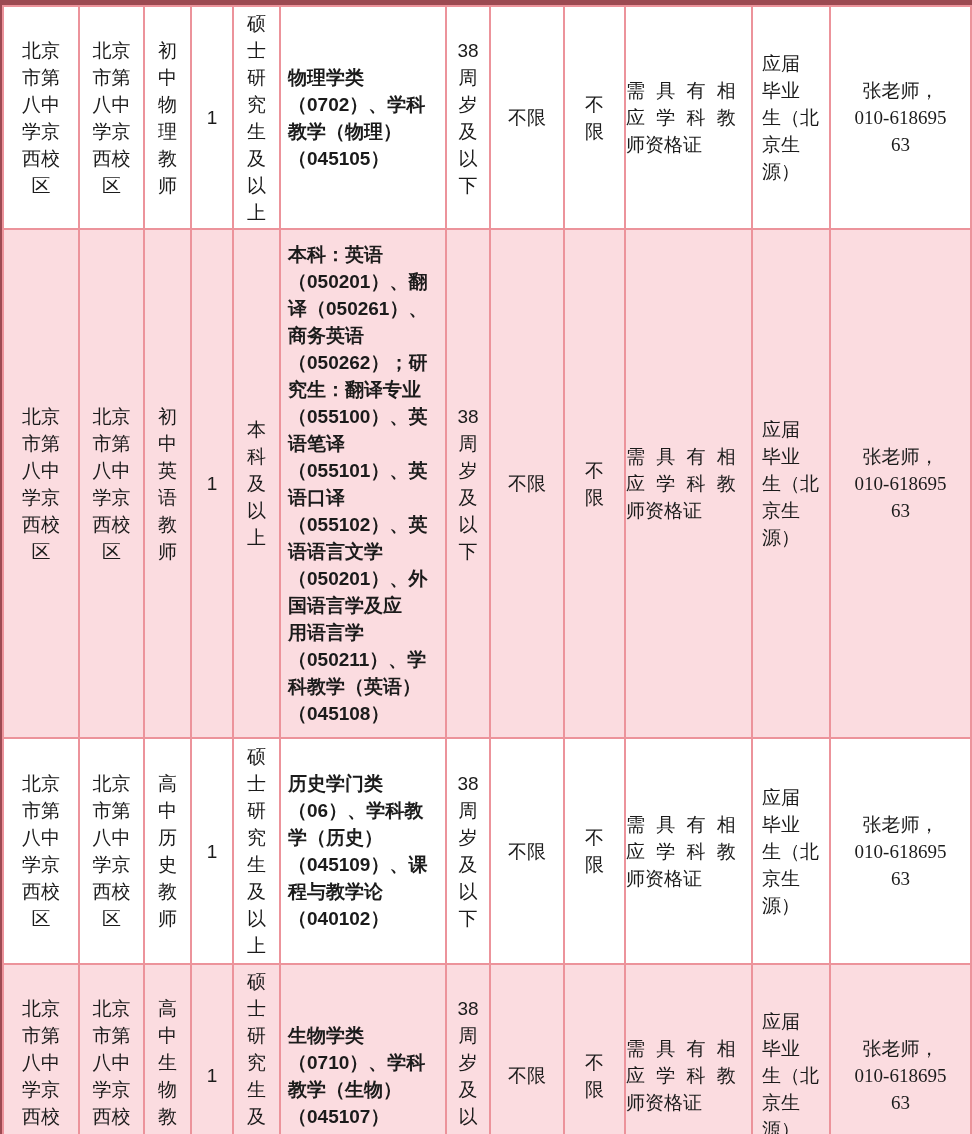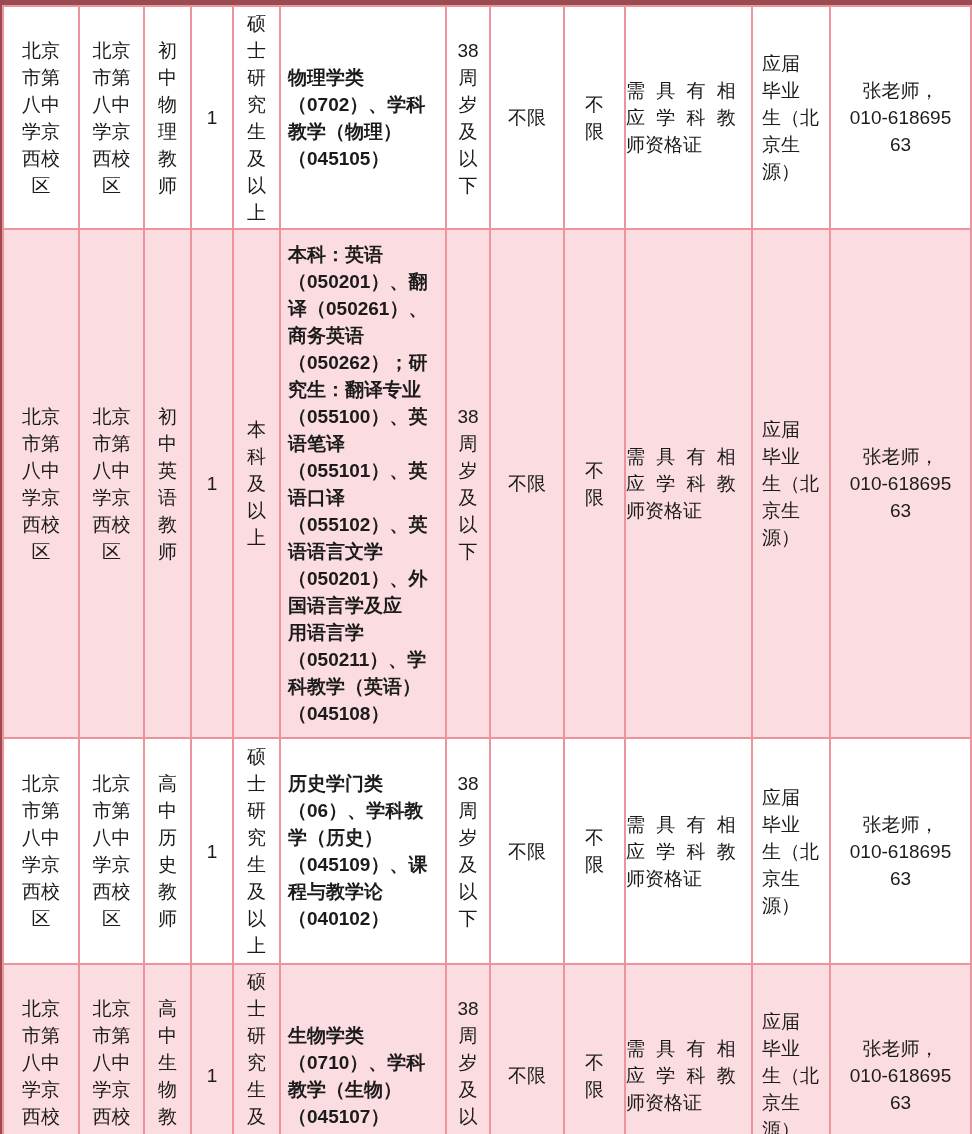--- a/index.html
+++ b/index.html
@@ -42,21 +42,21 @@
   }
   tr.row-white{background:var(--white);}
   tr.row-pink{background:var(--pink);}
   tr.h1{height:223px;}
   tr.h2{height:509px;}
   tr.h3{height:226px;}
   tr.h4{height:223px;}
   td.majors{text-align:left;padding-left:7px;padding-right:3px;font-weight:bold;}
   td.cert{text-align:left;padding-left:0;padding-right:4px;word-spacing:6px;}
   td.source{text-align:left;padding-left:9px;padding-right:2px;}
-  td.contact{padding:0 4px;}
+  td.contact{padding:0 4px;font-family:Liberation Serif, serif;}
 </style>
 </head>
 <body>
 
 <div class="tbl-wrap">
   <table>
     <colgroup>
       <col style="width:76px">
         <col style="width:65px">
         <col style="width:47px">

